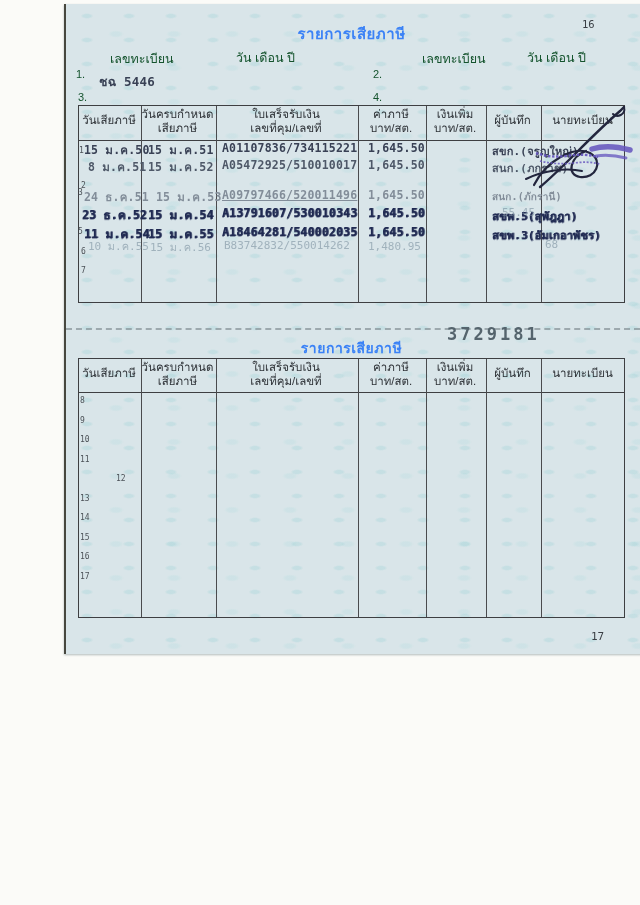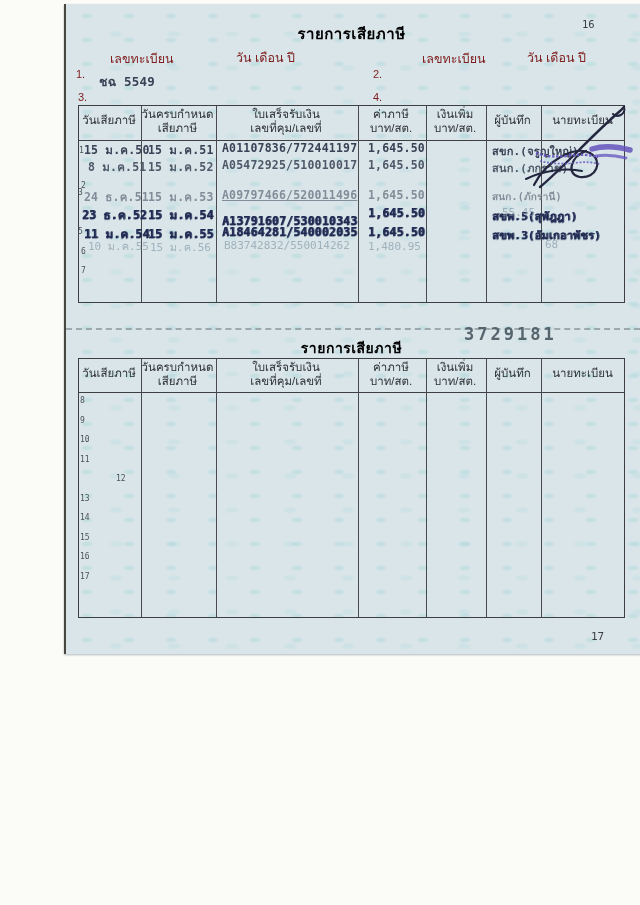--- a/index.html
+++ b/index.html
@@ -16,23 +16,23 @@
     background-color:#d9e5e9;
     background-image:
       radial-gradient(ellipse 9px 4px at 50% 50%, rgba(130,200,205,.22) 0 40%, transparent 72%),
       radial-gradient(ellipse 11px 5px at 50% 50%, rgba(150,212,214,.16) 0 40%, transparent 72%);
     background-size:42px 24px,58px 34px;
     background-position:0 0,21px 13px;
     border-left:2px solid #47473f;
     box-shadow:0 1px 2px rgba(90,110,115,.45);
   }
   span{position:absolute;white-space:nowrap;}
-  .lbl{color:#7f1d1d;font-size:12.5px;}
+  .lbl{color:#14532d;font-size:12.5px;}
   .hdr{color:#2d3136;font-size:11.5px;line-height:13px;text-align:center;}
-  .ttl{color:#000000;font-size:15px;font-weight:bold;text-align:center;letter-spacing:.5px;}
+  .ttl{color:#3b82f6;font-size:15px;font-weight:bold;text-align:center;letter-spacing:.5px;}
   .t{font-family:"DejaVu Sans Mono",monospace;font-size:11.5px;font-weight:600;letter-spacing:.2px;}
   .r1{color:#394155;}
   .r2{color:#4e5868;}
   .r3{color:#828d99;}
   .r45{color:#202a52;text-shadow:1px 0 0 rgba(32,42,82,.75),0 1px 0 rgba(32,42,82,.4);}
   .n{font-size:8px;color:#4c5258;font-family:"DejaVu Sans Mono",monospace;}
   .g{font-family:"DejaVu Sans Mono",monospace;font-size:11px;color:rgba(122,143,158,.6);font-weight:500;}
   .tableframe{position:absolute;border:1.6px solid #3e3f42;background:transparent;}
   .vl{position:absolute;width:1px;background:#4a4b4e;}
   .hl{position:absolute;height:1.4px;background:#3e3f42;}
@@ -49,21 +49,21 @@
 
   <span class="ttl" style="left:78px;top:22px;width:547px;">รายการเสียภาษี</span>
   <span class="pagenum" style="left:582px;top:18px;">16</span>
 
   <span class="lbl" style="left:110px;top:49px;">เลขทะเบียน</span>
   <span class="lbl" style="left:236px;top:48px;">วัน เดือน ปี</span>
   <span class="lbl" style="left:422px;top:49px;">เลขทะเบียน</span>
   <span class="lbl" style="left:527px;top:48px;">วัน เดือน ปี</span>
 
   <span class="lbl" style="left:76px;top:68px;font-size:11px;">1.</span>
-  <span class="t r1" style="left:99px;top:72px;font-size:12.5px;">ชฉ 5549</span>
+  <span class="t r1" style="left:99px;top:72px;font-size:12.5px;">ชฉ 5446</span>
   <span class="lbl" style="left:373px;top:68px;font-size:11px;">2.</span>
   <span class="lbl" style="left:78px;top:91px;font-size:11px;">3.</span>
   <span class="lbl" style="left:373px;top:91px;font-size:11px;">4.</span>
 
   <div class="tableframe" style="left:78px;top:105px;width:545px;height:196px;">
     <div class="hl" style="left:0;top:34px;width:545px;"></div>
     <div class="vl" style="left:62px;top:0;height:196px;"></div>
     <div class="vl" style="left:137px;top:0;height:196px;"></div>
     <div class="vl" style="left:279px;top:0;height:196px;"></div>
     <div class="vl" style="left:347px;top:0;height:196px;"></div>
@@ -79,41 +79,41 @@
   <span class="hdr" style="left:357px;top:108px;width:68px;">ค่าภาษี</span>
   <span class="hdr" style="left:357px;top:122px;width:68px;">บาท/สต.</span>
   <span class="hdr" style="left:425px;top:108px;width:60px;">เงินเพิ่ม</span>
   <span class="hdr" style="left:425px;top:122px;width:60px;">บาท/สต.</span>
   <span class="hdr" style="left:485px;top:114px;width:55px;">ผู้บันทึก</span>
   <span class="hdr" style="left:540px;top:114px;width:85px;">นายทะเบียน</span>
 
   <span class="n" style="left:79px;top:146px;">1</span>
   <span class="t r1" style="left:84px;top:141px;">15 ม.ค.50</span>
   <span class="t r1" style="left:148px;top:141px;">15 ม.ค.51</span>
-  <span class="t r1" style="left:222px;top:141px;">A01107836/772441197</span>
+  <span class="t r1" style="left:222px;top:141px;">A01107836/734115221</span>
   <span class="t r1" style="left:368px;top:141px;">1,645.50</span>
   <span class="t r1" style="left:492px;top:142px;font-size:11px;">สขก.(จรูญใหญ่)</span>
 
   <span class="n" style="left:81px;top:181px;">2</span>
   <span class="t r2" style="left:88px;top:158px;">8 ม.ค.51</span>
   <span class="t r2" style="left:148px;top:158px;">15 ม.ค.52</span>
   <span class="t r2" style="left:222px;top:158px;">A05472925/510010017</span>
   <span class="t r2" style="left:368px;top:158px;">1,645.50</span>
   <span class="t r2" style="left:492px;top:159px;font-size:11px;">สนก.(ภกราช)</span>
 
   <span class="n" style="left:78px;top:188px;">3</span>
   <span class="t r3" style="left:84px;top:188px;">24 ธ.ค.51</span>
-  <span class="t r3" style="left:148px;top:188px;">15 ม.ค.53</span>
+  <span class="t r3" style="left:148px;top:188px;padding-left:8px;">15 ม.ค.53</span>
   <span class="t r3" style="left:222px;top:188px;text-decoration:underline;">A09797466/520011496</span>
   <span class="t r3" style="left:368px;top:188px;">1,645.50</span>
   <span class="t r3" style="left:492px;top:189px;font-size:10px;">สนก.(ภักรานี)</span>
 
   <span class="t r45" style="left:82px;top:206px;">23 ธ.ค.52</span>
   <span class="t r45" style="left:148px;top:206px;">15 ม.ค.54</span>
-  <span class="t r45" style="left:222px;top:214px;">A13791607/530010343</span>
+  <span class="t r45" style="left:222px;top:206px;">A13791607/530010343</span>
   <span class="t r45" style="left:368px;top:206px;">1,645.50</span>
   <span class="t r45" style="left:492px;top:207px;font-size:11px;">สขพ.5(สุพัฎฎา)</span>
 
   <span class="n" style="left:78px;top:227px;">5</span>
   <span class="t r45" style="left:84px;top:225px;">11 ม.ค.54</span>
   <span class="t r45" style="left:148px;top:225px;">15 ม.ค.55</span>
   <span class="t r45" style="left:222px;top:225px;">A18464281/540002035</span>
   <span class="t r45" style="left:368px;top:225px;">1,645.50</span>
   <span class="t r45" style="left:492px;top:226px;font-size:11px;">สขพ.3(อัมเกอาพัชร)</span>
 
@@ -132,21 +132,21 @@
     <path d="M64,90 C76,66 104,50 120,58 C134,66 126,84 110,82 C96,80 100,62 116,56" stroke="#23263e" stroke-width="2.2" fill="none" stroke-linecap="round"></path>
     <path d="M70,92 C92,74 118,44 150,16 l4,-4" stroke="#23263e" stroke-width="2.4" fill="none" stroke-linecap="round"></path>
     <path d="M154,12 c2,8 -7,11 -11,7" stroke="#23263e" stroke-width="2" fill="none" stroke-linecap="round"></path>
     <path d="M66,58 q14,5 30,3 q18,-3 32,1" stroke="#6353bd" stroke-width="2.4" fill="none" stroke-dasharray="2.5 1.6" opacity="0.9"></path>
     <path d="M70,66 q16,4 34,2 q14,-2 26,1" stroke="#6353bd" stroke-width="1.7" fill="none" stroke-dasharray="2 1.6" opacity="0.8"></path>
     <path d="M122,54 q16,-5 38,1" stroke="#6353bd" stroke-width="5.5" fill="none" stroke-linecap="round" opacity="0.85"></path>
     <path d="M126,61 q14,-2 30,2" stroke="#6353bd" stroke-width="3" fill="none" stroke-linecap="round" opacity="0.75"></path>
   </svg>
 
   <div class="dashline"></div>
-  <span class="serial" style="left:464px;top:324px;">3729181</span>
+  <span class="serial" style="left:447px;top:324px;">3729181</span>
 
   <span class="ttl" style="left:78px;top:337px;width:547px;font-size:14px;">รายการเสียภาษี</span>
 
   <div class="tableframe" style="left:78px;top:358px;width:545px;height:258px;">
     <div class="hl" style="left:0;top:33px;width:545px;"></div>
     <div class="vl" style="left:62px;top:0;height:258px;"></div>
     <div class="vl" style="left:137px;top:0;height:258px;"></div>
     <div class="vl" style="left:279px;top:0;height:258px;"></div>
     <div class="vl" style="left:347px;top:0;height:258px;"></div>
     <div class="vl" style="left:407px;top:0;height:258px;"></div>

